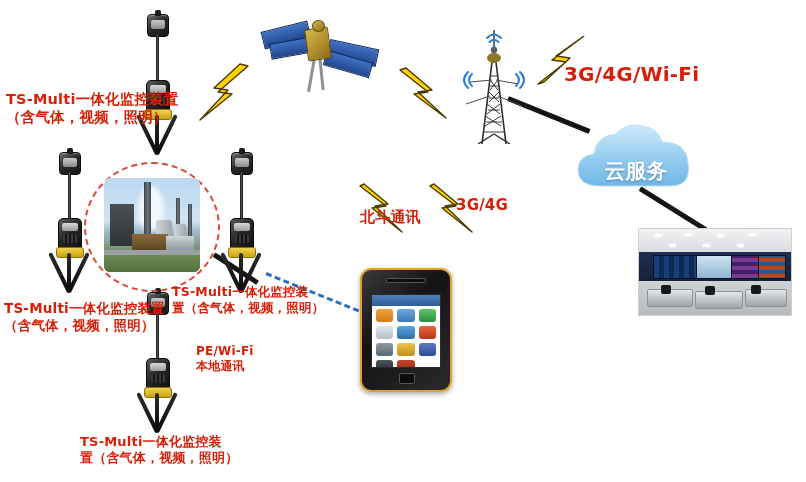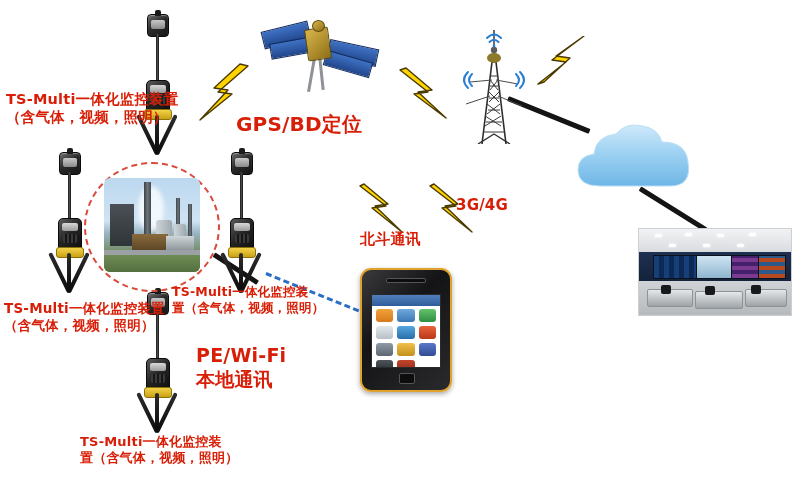--- a/index.html
+++ b/index.html
@@ -262,20 +262,21 @@
     <svg width="132" height="80" viewBox="0 0 132 80">
       <defs>
         <linearGradient id="cg" x1="0" y1="0" x2="0" y2="1">
           <stop offset="0%" stop-color="#cfe9fb"></stop>
           <stop offset="45%" stop-color="#9ed2f2"></stop>
           <stop offset="100%" stop-color="#6fb6e6"></stop>
         </linearGradient>
       </defs>
       <path d="M30 66 Q8 66 8 50 Q8 36 24 34 Q26 16 46 14 Q56 2 72 6 Q88 8 92 22 Q116 22 118 42 Q122 66 100 66 Z" fill="url(#cg)" stroke="#b9dff6" stroke-width="1"></path>
     </svg>
+    <div class="cloud-text">云服务</div>
   </div>
 
   <div class="phone" style="left:360px;top:268px;width:88px;height:120px;">
     <div class="phone-speaker"></div>
     <div class="phone-screen">
       <div class="phone-topbar"></div>
       <div class="app-grid">
         <div class="app-ico" style="background:linear-gradient(180deg,#f0a23a,#d6791c);"></div>
         <div class="app-ico" style="background:linear-gradient(180deg,#6fa8dc,#3d78b5);"></div>
         <div class="app-ico" style="background:linear-gradient(180deg,#63c26a,#2f8f42);"></div>
@@ -341,25 +342,25 @@
 
   <div class="lbl lbl-cn" style="left:4px;top:300px;font-size:13.5px;">TS-Multi一体化监控装置
 （含气体，视频，照明）</div>
 
   <div class="lbl lbl-cn" style="left:172px;top:284px;font-size:12.5px;">TS-Multi一体化监控装
 置（含气体，视频，照明）</div>
 
   <div class="lbl lbl-cn" style="left:80px;top:434px;font-size:13px;">TS-Multi一体化监控装
 置（含气体，视频，照明）</div>
 
-  <div class="lbl lbl-cn" style="left:236px;top:112px;font-size:20px;">GPS/BD定位</div>
-
-  <div class="lbl lbl-cn" style="left:360px;top:232px;font-size:15px;font-family:Liberation Mono, monospace;">北斗通讯</div>
+
+  <div class="lbl lbl-cn" style="left:360px;top:208px;font-size:15px;">北斗通讯</div>
 
   <div class="lbl lbl-cn" style="left:456px;top:196px;font-size:15px;">3G/4G</div>
 
-
-  <div class="lbl lbl-cn" style="left:196px;top:344px;font-size:19px;">PE/Wi-Fi
+  <div class="lbl lbl-cn" style="left:564px;top:62px;font-size:20px;">3G/4G/Wi-Fi</div>
+
+  <div class="lbl lbl-cn" style="left:196px;top:344px;font-size:12px;">PE/Wi-Fi
 本地通讯</div>
 
 
 
 </div>
 
 </body></html>

